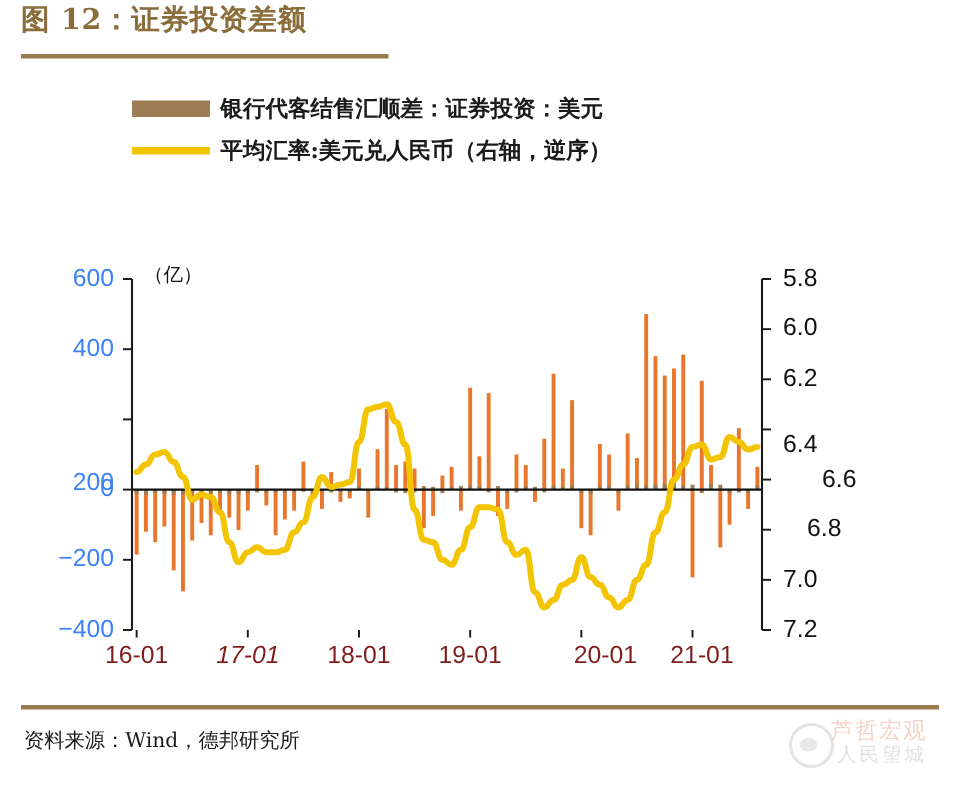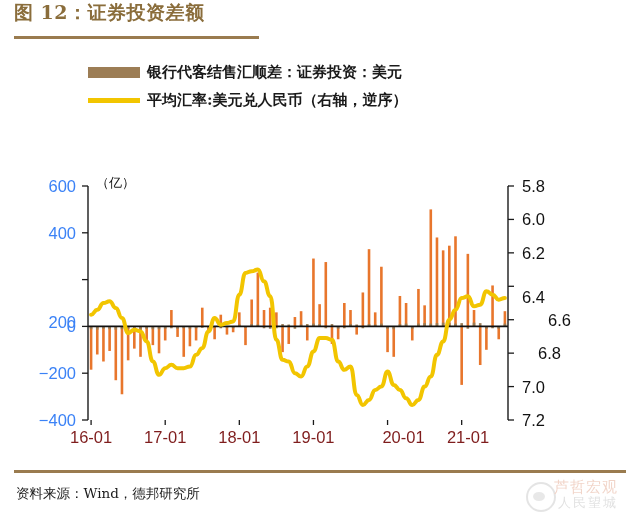--- a/index.html
+++ b/index.html
@@ -285,21 +285,21 @@
       <div class="lbl-left" style="left: 14px; top: 420px;">−400</div>
       <div class="lbl-right" style="left: 522px; top: 186px;">5.8</div>
       <div class="lbl-right" style="left: 522px; top: 219.429px;">6.0</div>
       <div class="lbl-right" style="left: 522px; top: 252.857px;">6.2</div>
       <div class="lbl-right" style="left: 522px; top: 286.286px; margin-top: 11px;">6.4</div>
       <div class="lbl-right" style="left: 548px; top: 319.714px; text-align: right;">6.6</div>
       <div class="lbl-right" style="left: 522px; top: 353.143px; margin-left: 16px;">6.8</div>
       <div class="lbl-right" style="left: 522px; top: 386.571px;">7.0</div>
       <div class="lbl-right" style="left: 522px; top: 420px;">7.2</div>
       <div class="xlabel" style="left: 91.0882px;">16-01</div>
-      <div class="xlabel" style="left: 165.206px;">17-01</div>
+      <div class="xlabel" style="left: 165.206px; font-style: italic;">17-01</div>
       <div class="xlabel" style="left: 239.324px;">18-01</div>
       <div class="xlabel" style="left: 313.441px;">19-01</div>
       <div class="xlabel" style="left: 387.559px; margin-left: 16px;">20-01</div>
       <div class="xlabel" style="left: 468px;">21-01</div>
     </div>
 
   <div class="foot-rule"></div>
   <div class="source">资料来源：Wind，德邦研究所</div>
   <div class="watermark">
     <div class="wm-logo"></div>

